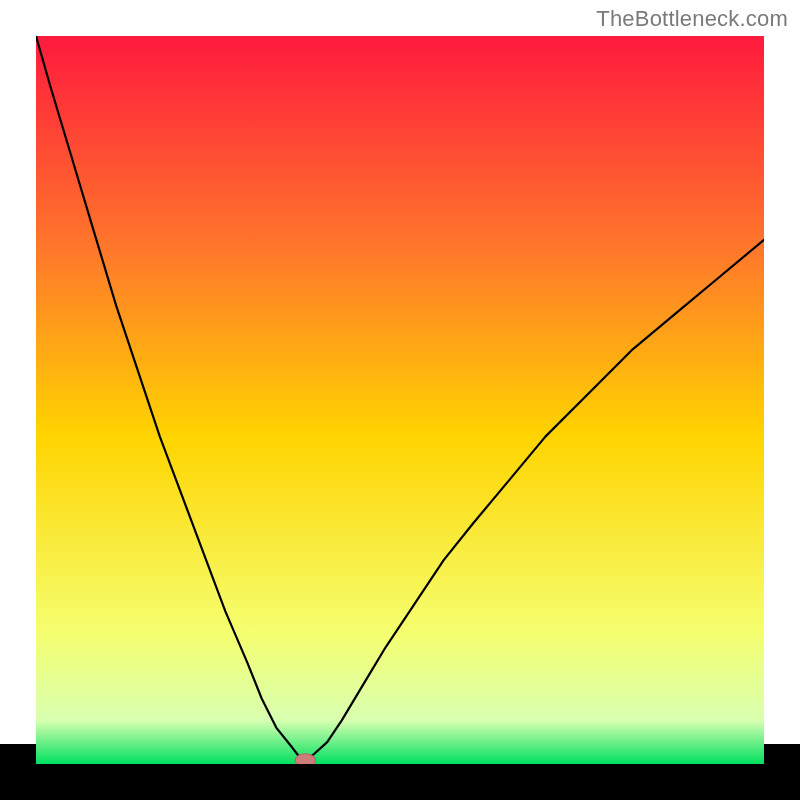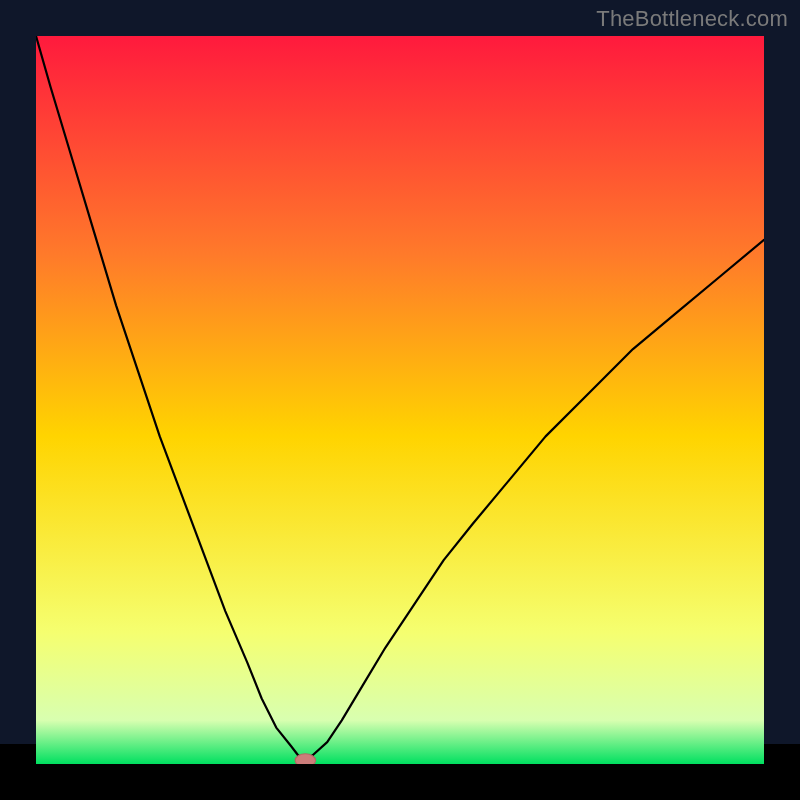--- a/index.html
+++ b/index.html
@@ -8,21 +8,21 @@
     width: 800px;
     height: 800px;
     overflow: hidden;
     background: #000;
     font-family: Arial, Helvetica, sans-serif;
   }
   .frame {
     position: absolute;
     left: 0; top: 0;
     width: 800px; height: 744px;
-    background: #0f172a;
+    background: #ffffff;
   }
   .plot-area {
     position: absolute;
     left: 36px;
     top: 36px;
     width: 728px;
     height: 728px;
   }
   .watermark {
     position: absolute;

